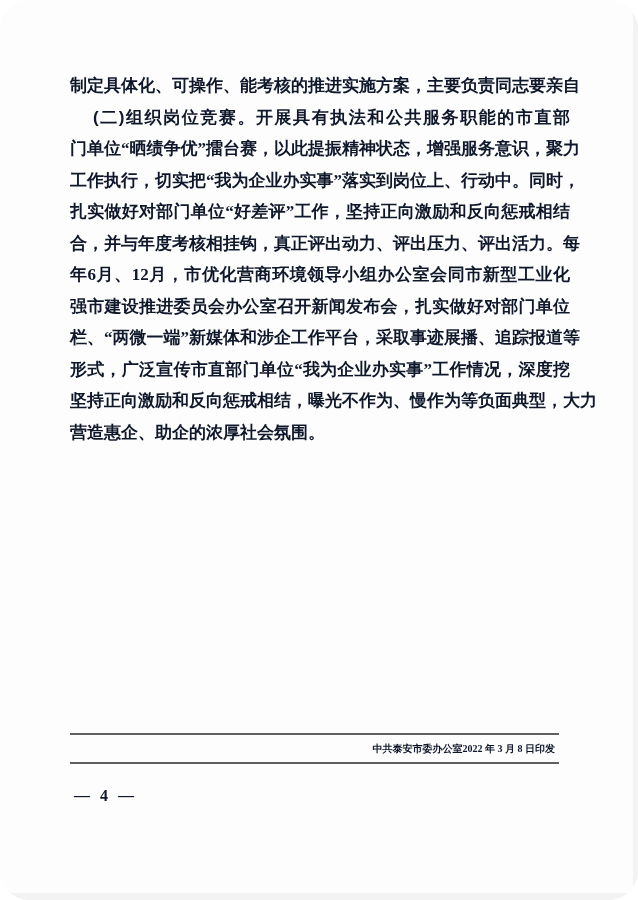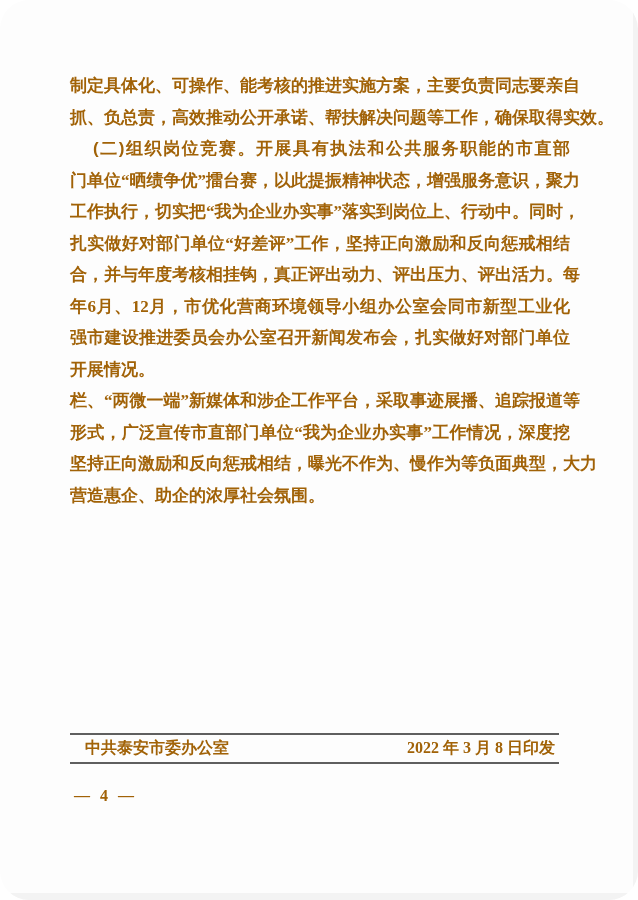--- a/index.html
+++ b/index.html
@@ -7,21 +7,21 @@
     padding: 0;
     background: #ffffff;
   }
   .page {
     position: relative;
     width: 638px;
     height: 900px;
     background: #fdfdfd;
     overflow: hidden;
     font-family: "Liberation Serif", serif;
-    color: #a16207;
+    color: #0f172a;
     border-radius: 29px;
   }
   
   .edge-right {
     position: absolute;
     top: 0; right: 0;
     width: 5px; height: 100%;
     background: #f3f3f3;
   }
   .edge-bottom {
@@ -65,53 +65,51 @@
   }
   .rule-top { top: 733px; }
   .rule-bottom { top: 762px; }
   .footer-row {
     position: absolute;
     left: 70px;
     top: 736px;
     width: 489px;
     height: 25px;
     display: flex;
-    justify-content: space-between;
+    justify-content: flex-end;
     align-items: center;
     box-sizing: border-box;
     padding-left: 15px;
     padding-right: 4px;
-    font-size: 16px;
+    font-size: 10px;
     font-weight: bold;
   }
   .page-number {
     position: absolute;
     left: 74px;
     top: 787px;
     font-size: 16px;
     font-weight: bold;
     letter-spacing: 3px;
   }
 </style>
 </head>
 <body>
 
 <div class="page">
 
   <div class="body-text">
     <div class="line"><span>制定具体化、可操作、能考核的推进实施方案，主要负责同志要亲自</span></div>
-    <div class="line"><span>抓、负总责，高效推动公开承诺、帮扶解决问题等工作，确保取得实效。</span></div>
     <div class="line indent"><span class="lead">(二)组织岗位竞赛。</span><span>开展具有执法和公共服务职能的市直部</span></div>
     <div class="line"><span>门单位“晒绩争优”擂台赛，以此提振精神状态，增强服务意识，聚力</span></div>
     <div class="line"><span>工作执行，切实把“我为企业办实事”落实到岗位上、行动中。同时，</span></div>
     <div class="line"><span>扎实做好对部门单位“好差评”工作，坚持正向激励和反向惩戒相结</span></div>
     <div class="line"><span>合，并与年度考核相挂钩，真正评出动力、评出压力、评出活力。每</span></div>
     <div class="line"><span>年6月、12月，市优化营商环境领导小组办公室会同市新型工业化</span></div>
     <div class="line"><span>强市建设推进委员会办公室召开新闻发布会，扎实做好对部门单位</span></div>
-    <div class="line para-end"><span>开展情况。</span></div>
     <div class="line"><span>栏、“两微一端”新媒体和涉企工作平台，采取事迹展播、追踪报道等</span></div>
     <div class="line"><span>形式，广泛宣传市直部门单位“我为企业办实事”工作情况，深度挖</span></div>
     <div class="line"><span>坚持正向激励和反向惩戒相结，曝光不作为、慢作为等负面典型，大力</span></div>
     <div class="line para-end"><span>营造惠企、助企的浓厚社会氛围。</span></div>
   </div>
 
   <div class="footer-rule rule-top"></div>
 
   <div class="footer-row">
     <span>中共泰安市委办公室</span>

